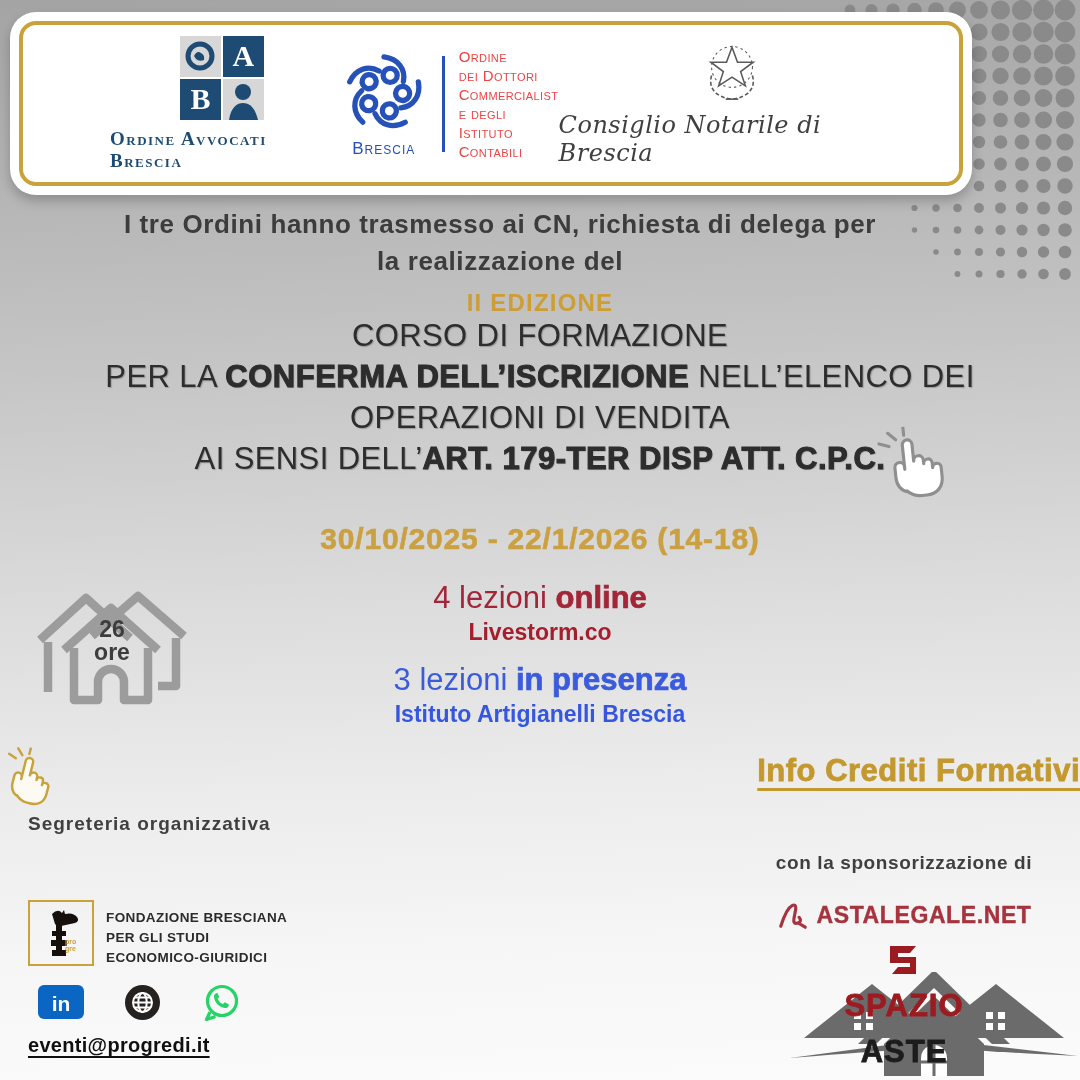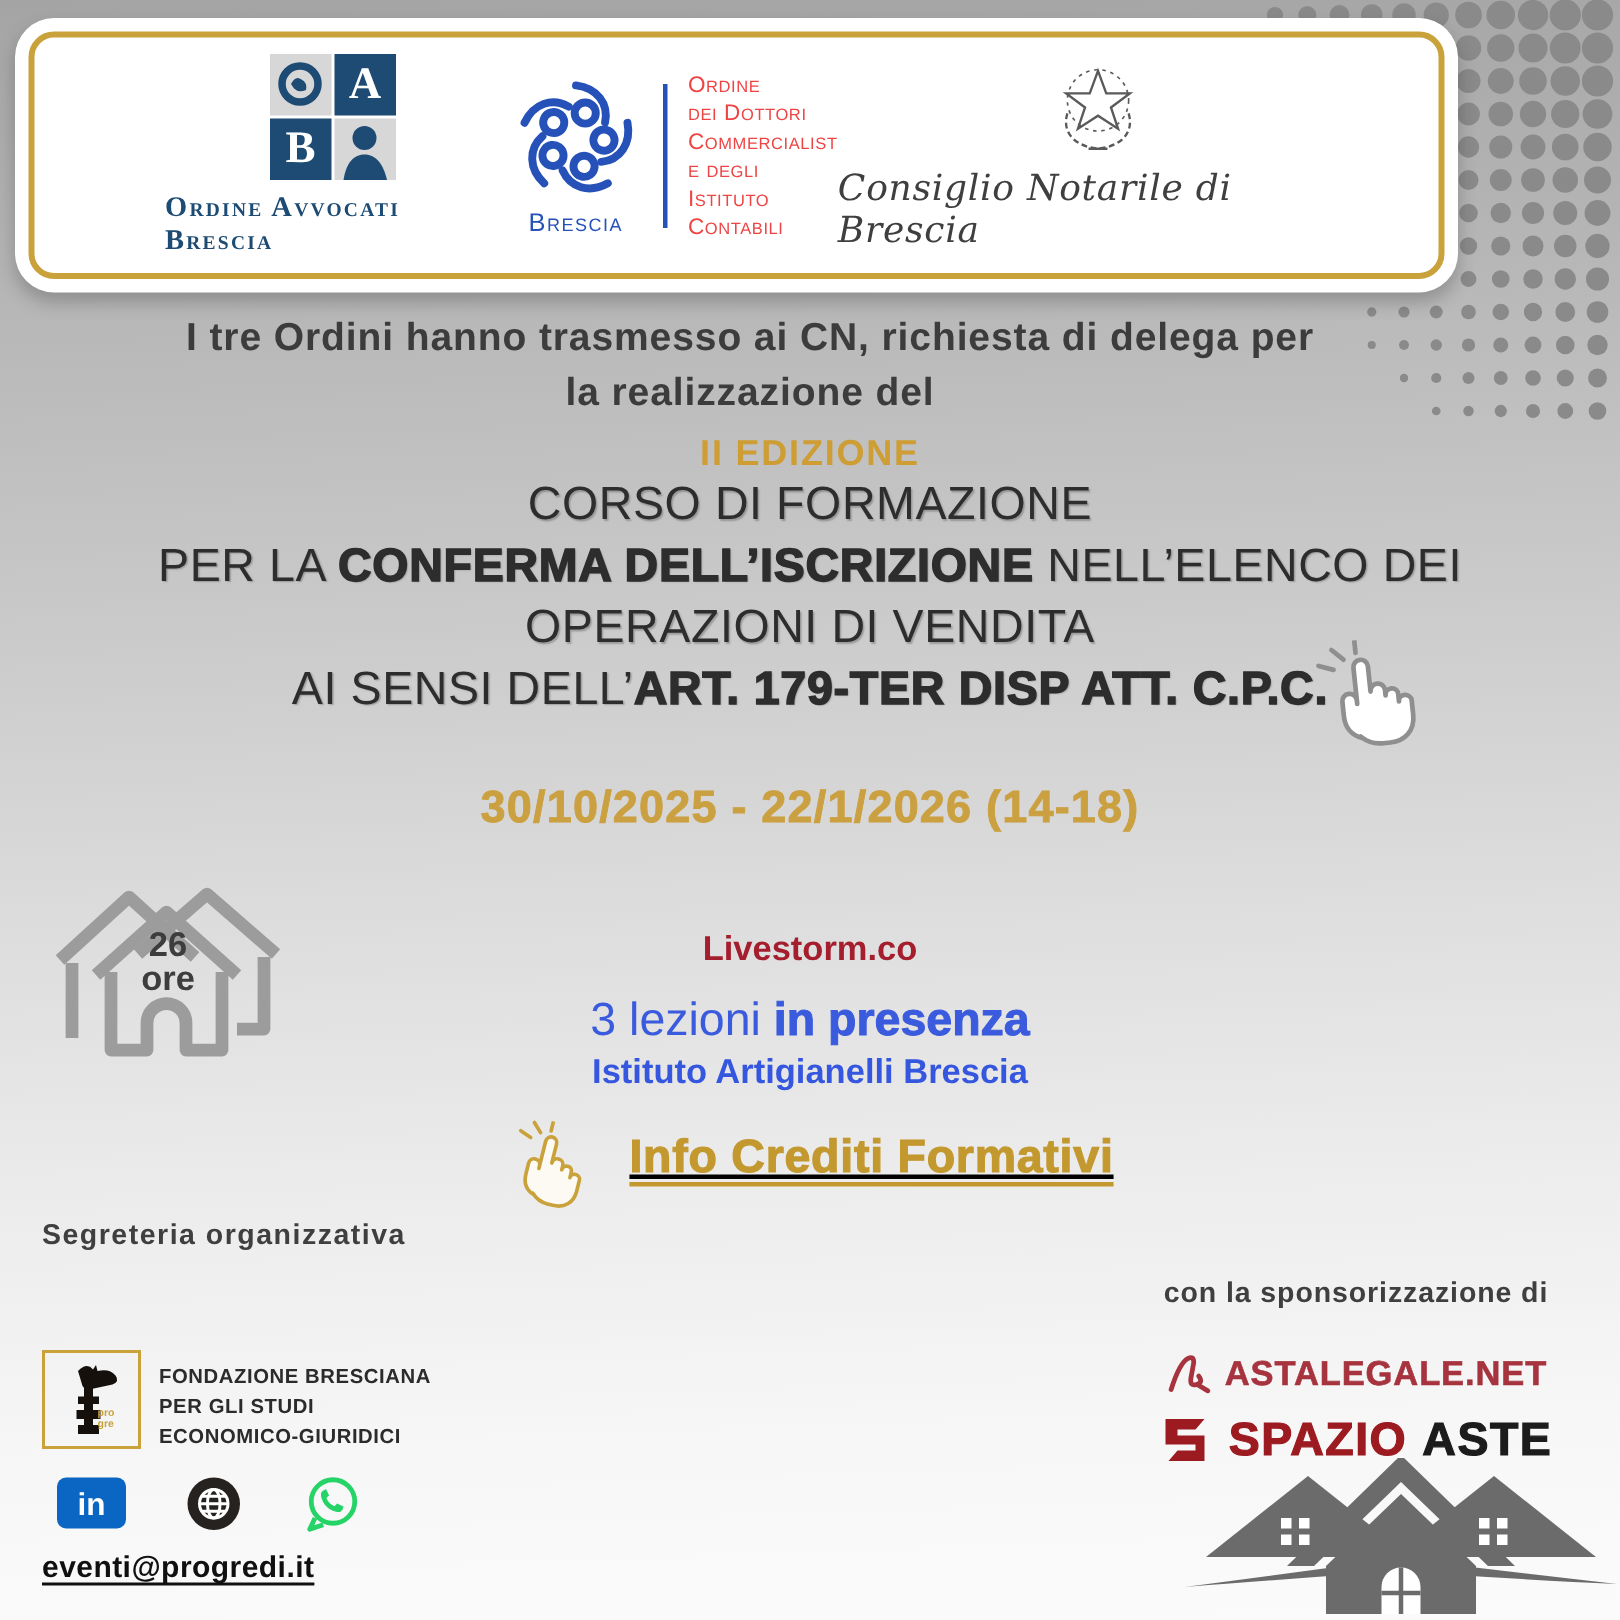--- a/index.html
+++ b/index.html
@@ -42,21 +42,21 @@
   .edition{top:289px;color:#CE9D33;font-size:24px;font-weight:700;letter-spacing:1.2px;}
   .course-title{top:315px;color:#2d2d2d;font-size:31px;line-height:41px;font-weight:400;letter-spacing:.4px;
     text-shadow:1px 1px 1px rgba(70,70,70,.35);padding:0 40px;width:1000px;box-sizing:content-box;}
   .course-title b{font-weight:700;-webkit-text-stroke:1px currentColor;letter-spacing:.5px;}
   .datebar{top:522px;color:#CBA041;font-size:30px;font-weight:700;letter-spacing:.8px;-webkit-text-stroke:.6px currentColor;}
   .online-line{top:580px;color:#A32638;font-size:31px;font-weight:400;}
   .online-line b,.presence-line b{font-weight:700;-webkit-text-stroke:.7px currentColor;}
   .platform-line{top:619px;color:#A41E2E;font-size:23px;font-weight:700;}
   .presence-line{top:662px;color:#3A5BDD;font-size:31px;font-weight:400;}
   .venue-line{top:701px;color:#3556DE;font-size:23px;font-weight:700;}
-  .credits{top:740px;display:flex;align-items:center;justify-content:center;gap:22px;text-decoration:underline;}
+  .credits{top:740px;display:flex;align-items:center;justify-content:space-between;gap:22px;}
   .credits-link{color:#C3992F;font-size:31px;font-weight:700;-webkit-text-stroke:.8px currentColor;
     text-decoration:underline;text-decoration-thickness:3px;text-underline-offset:7px;letter-spacing:.5px;cursor:pointer;}
   
   .hours-badge{position:absolute;left:36px;top:578px;width:152px;height:128px;z-index:3;}
   .hours-num,.hours-unit{position:absolute;left:0;width:100%;text-align:center;color:#3d3d3d;font-weight:700;font-size:23px;line-height:23px;}
   .hours-num{top:40px;}
   .hours-unit{top:63px;}
   
   .hand-title{position:absolute;left:874px;top:426px;width:78px;height:80px;z-index:3;transform:rotate(-6deg);}
   .hand-gold{width:60px;height:62px;transform:rotate(14deg) translateY(8px);}
@@ -68,21 +68,21 @@
   .socials{position:absolute;left:38px;top:982px;display:flex;align-items:center;gap:40px;z-index:3;}
   .linkedin{width:46px;height:34px;border-radius:6px;background:#0A66C2;color:#fff;display:flex;align-items:flex-end;
     justify-content:center;font-weight:700;font-size:21px;line-height:30px;}
   .email{position:absolute;left:28px;top:1034px;color:#101010;font-size:20px;font-weight:700;letter-spacing:.3px;z-index:3;
     text-decoration:underline;text-underline-offset:4px;cursor:pointer;}
   
   .sponsor-col{position:absolute;right:26px;top:852px;width:300px;text-align:center;z-index:3;}
   .sponsor-heading{color:#3f3f3f;font-size:19px;font-weight:700;letter-spacing:.6px;}
   .astalegale-row{margin-top:26px;display:flex;align-items:center;justify-content:center;gap:8px;}
   .astalegale-text{color:#A6333E;font-size:23px;font-weight:700;letter-spacing:.6px;-webkit-text-stroke:.4px currentColor;}
-  .spazio-row{margin-top:12px;display:flex;align-items:center;justify-content:center;gap:10px;}
+  .spazio-row{margin-top:12px;display:flex;align-items:center;justify-content:center;gap:10px;flex-direction:column;}
   .spazio-word1{color:#9C1B21;font-size:31px;font-weight:700;letter-spacing:1px;-webkit-text-stroke:.8px currentColor;}
   .spazio-word2{color:#1c1c1c;font-size:31px;font-weight:700;letter-spacing:1px;-webkit-text-stroke:.8px currentColor;}
   .houses-silhouette{position:absolute;right:2px;bottom:4px;width:288px;height:104px;z-index:2;}
 </style>
 </head>
 <body>
 
 <div class="poster">
 
   <svg id="dots-svg" class="dots" viewBox="0 0 244 300">
@@ -321,20 +321,21 @@
         <path d="M56,58 L102,18 L148,58"></path>
         <path d="M140,60 V108 H122"></path>
         <path d="M28,72 L75,30 L122,72"></path>
         <path d="M38,70 V122 H62 V104 a13,13 0 0 1 26,0 V122 H112 V70"></path>
       </g>
     </svg>
     <div class="hours-num">26</div>
     <div class="hours-unit">ore</div>
   </div>
 
+  <div class="centered online-line"><span>4 lezioni </span><b>online</b></div>
   <div class="centered platform-line">Livestorm.co</div>
 
   <div class="centered presence-line"><span>3 lezioni </span><b>in presenza</b></div>
   <div class="centered venue-line">Istituto Artigianelli Brescia</div>
 
   <div class="centered credits">
     <svg class="hand-gold" viewBox="0 0 64 66">
       <g stroke="#C9A23C" stroke-width="2.6" fill="none" stroke-linecap="round">
         <path d="M20,10 L14,4 M27,7 V0 M14,15 L6,12"></path>
       </g>

